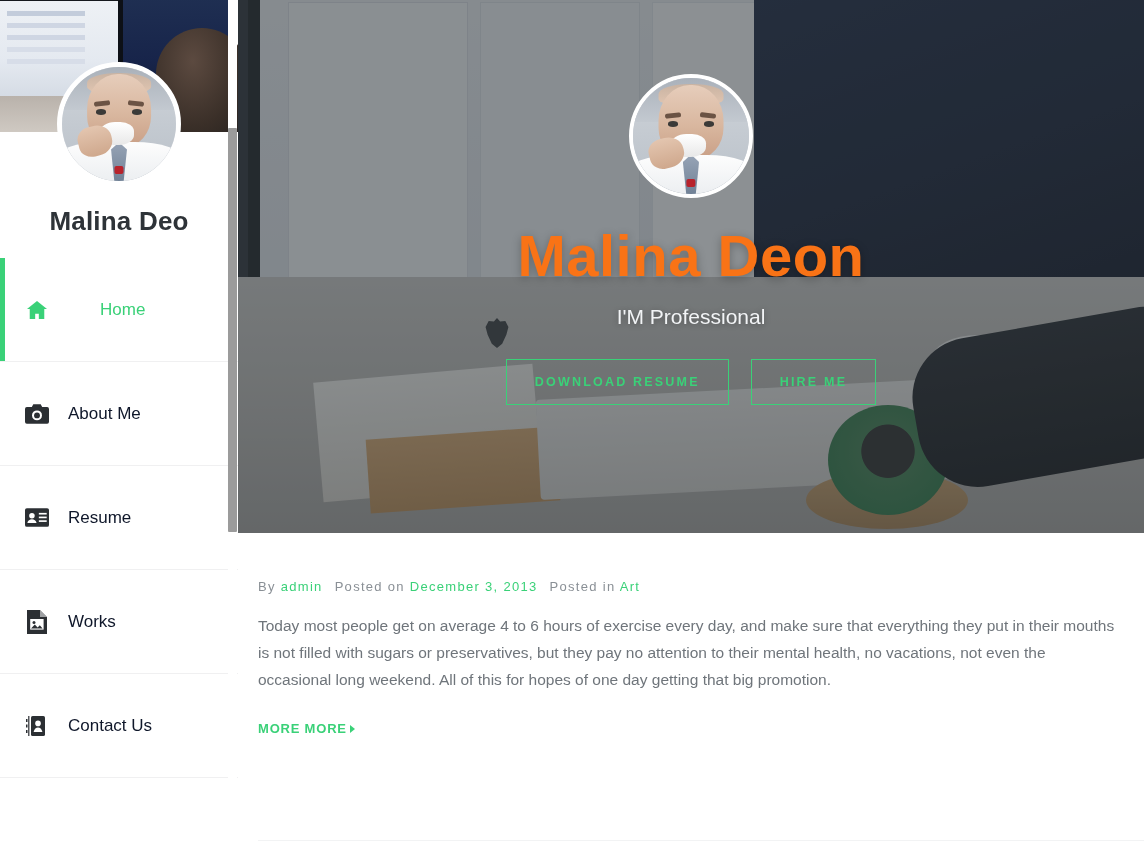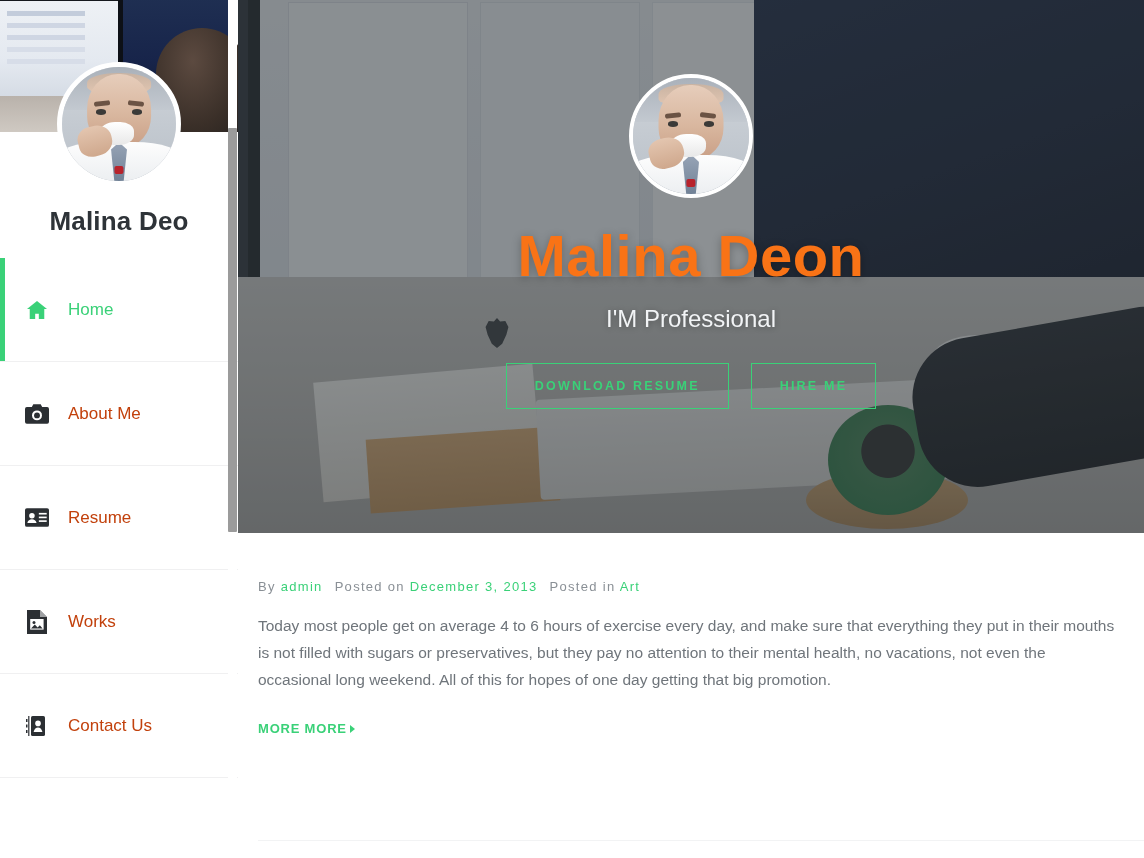--- a/index.html
+++ b/index.html
@@ -145,40 +145,40 @@
     position: relative;
     height: 104px;
     display: flex;
     align-items: center;
     padding-left: 20px;
     border-bottom: 1px solid #f0f0f1;
     background: #ffffff;
     cursor: pointer;
     text-decoration: none;
   }
-  .nav-item:first-child { border-top: 0; }
+  .nav-item:first-child { border-top: 0; gap: 32px; }
   .nav-item.active::before {
     content: "";
     position: absolute;
     left: 0; top: 0;
     width: 5px; height: 100%;
     background: #3ad178;
   }
   .nav-icon {
     width: 34px; height: 26px;
     display: flex; align-items: center; justify-content: center;
     color: #2b2f33;
     flex: 0 0 34px;
   }
   .nav-item.active .nav-icon { color: #3ad178; }
   .nav-icon svg { display: block; }
   .nav-label {
     margin-left: 14px;
     font-size: 17px;
-    color: #c2410c;
+    color: #0f172a;
   }
   .nav-item.active .nav-label { color: #3ad178; }
 
   
   .sb-track {
     position: absolute;
     right: 1px; top: 0;
     width: 9px; height: 858px;
     background: #ffffff;
     z-index: 6;
@@ -305,21 +305,21 @@
     margin-top: 28px;
     font-size: 58px;
     font-weight: bold;
     color: #f97316;
     letter-spacing: 0.5px;
     text-shadow: 0 2px 10px rgba(0,0,0,.28);
     line-height: 1.05;
   }
   .hero-sub {
     margin-top: 18px;
-    font-size: 24px;
+    font-size: 21px;
     color: #f2f4f6;
     text-shadow: 0 1px 6px rgba(0,0,0,.3);
   }
   .hero-buttons {
     margin-top: 30px;
     display: flex;
     gap: 22px;
   }
   .hero-btn {
     border: 1px solid #3ad178;

